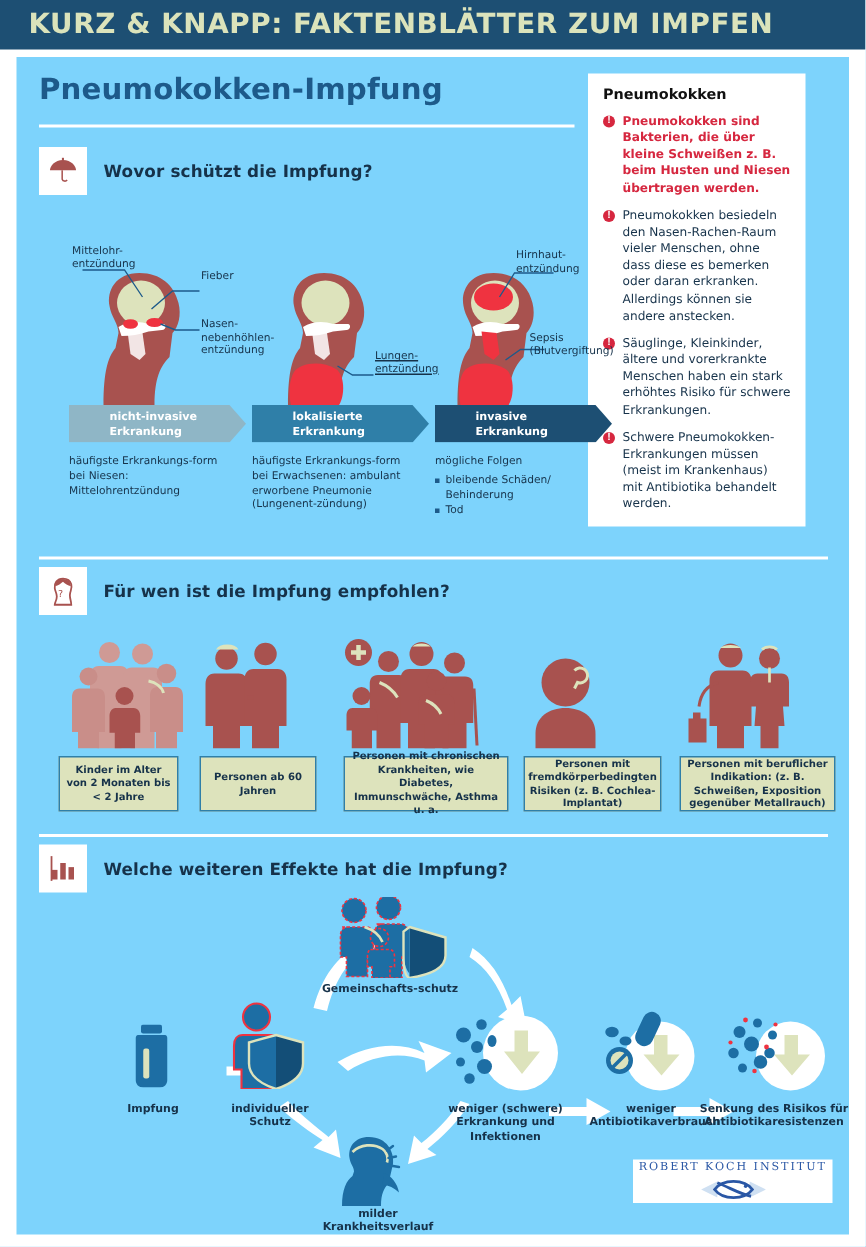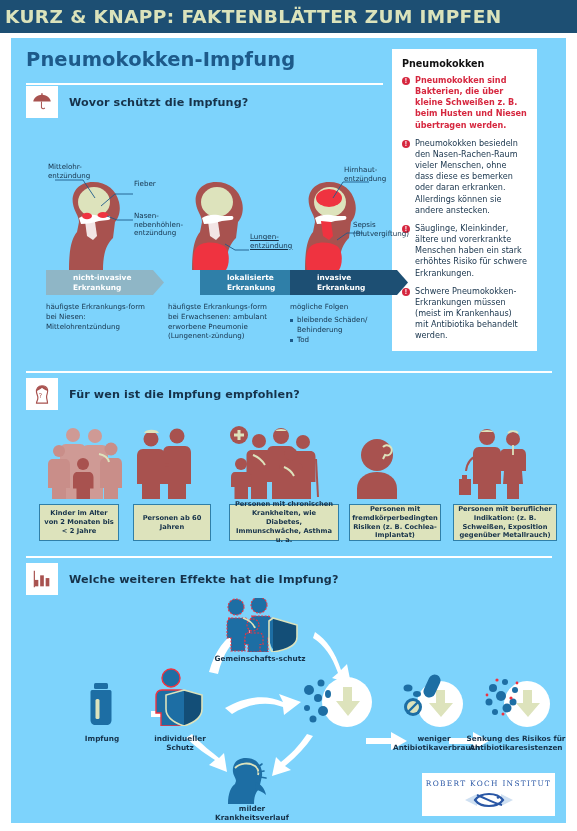--- a/index.html
+++ b/index.html
@@ -20,21 +20,21 @@
     position: absolute; left: 0; top: 0;
     width: 577px; height: 33px;
     background: #1d4f73;
     display: flex; align-items: center;
   }
   .banner-title {
     color: #dbe3bb;
     font-size: 18.5px;
     font-weight: bold;
     letter-spacing: 0.4px;
-    padding-left: 5px;
+    padding-left: 19px;
     white-space: nowrap;
     font-family: "DejaVu Sans", sans-serif;
     text-align: right;
   }
 
   
   .card {
     position: absolute; left: 11px; top: 38px;
     width: 555px; height: 785px;
     background: #7dd3fc;
@@ -121,21 +121,21 @@
   .chevrons { position: absolute; left: 35px; top: 232px; width: 340px; height: 25px; }
   .chev {
     position: absolute; top: 0; height: 25px;
     display: flex; align-items: center;
     color: #ffffff; font-size: 7.4px; font-weight: bold; line-height: 1.22;
     padding-left: 27px;
     font-family: "DejaVu Sans", sans-serif;
     clip-path: polygon(0 0, calc(100% - 11px) 0, 100% 50%, calc(100% - 11px) 100%, 0 100%);
   }
   .chev.c1 { left: 0px;   width: 118px; background: #8fb6c6; }
-  .chev.c2 { left: 122px; width: 118px; background: #2f7fa8; margin-left: 32px; }
+  .chev.c2 { left: 122px; width: 118px; background: #2f7fa8; }
   .chev.c3 { left: 244px; width: 118px; background: #1d4f73; }
 
   .chev-note {
     position: absolute; top: 264px;
     font-size: 7.1px; line-height: 1.38; color: #16324a;
     width: 110px;
     font-family: "DejaVu Sans", sans-serif;
   }
   .chev-note ul { list-style: none; margin-top: 3px; }
   .chev-note li { position: relative; padding-left: 7px; margin-bottom: 1px; }
@@ -164,22 +164,22 @@
   .flow-label {
     position: absolute;
     font-size: 7.3px; line-height: 1.3; font-weight: bold;
     color: #16324a; text-align: center;
     font-family: "DejaVu Sans", sans-serif;
   }
 
   
   .logo {
     position: absolute; left: 422px; top: 773px;
-    width: 133px; height: 43px; background: #ffffff;
-    display: flex; flex-direction: column; align-items: center; justify-content: center;
+    width: 133px; height: 29px; background: #ffffff;
+    display: flex; flex-direction: column; align-items: center; justify-content: flex-start;
   }
   .logo-text {
     color: #2a57a5; font-size: 7.4px; letter-spacing: 1.3px;
     font-family: "DejaVu Serif", serif;
   }
 
   svg { display: block; }
 </style>
 </head>
 <body>
@@ -209,21 +209,21 @@
         <span class="info-bullet"></span>
         <span class="info-text">Säuglinge, Kleinkinder, ältere und vorerkrankte Menschen haben ein stark erhöhtes Risiko für schwere Erkrankungen.</span>
       </div>
       <div class="info-item">
         <span class="info-bullet"></span>
         <span class="info-text">Schwere Pneumokokken-Erkrankungen müssen (meist im Krankenhaus) mit Antibiotika behandelt werden.</span>
       </div>
     </div>
 
     <div class="sec-rule" style="top:45px;"></div>
-    <div class="sec-head" style="left:15px; top:48px;">
+    <div class="sec-head" style="left:15px; top:60px;">
       <div class="sec-icon">
         <svg width="22" height="22" viewBox="0 0 24 24">
           <path d="M12 4 C6 4 2.5 8.5 2.5 11.5 L21.5 11.5 C21.5 8.5 18 4 12 4 Z" fill="#a8524f"></path>
           <path d="M11.4 11.5 L11.4 18 A2 2 0 0 0 15 18.4" stroke="#a8524f" stroke-width="1.1" fill="none"></path>
           <rect x="11.2" y="2.4" width="1.5" height="2" fill="#a8524f"></rect>
         </svg>
       </div>
       <div class="sec-title">Wovor schützt die Impfung?</div>
     </div>
 
@@ -511,20 +511,21 @@
             <circle cx="8" cy="16" r="5"></circle>
               <circle cx="20" cy="9" r="3.5"></circle>
             <circle cx="17" cy="24" r="4"></circle>
               <circle cx="6" cy="34" r="3"></circle>
             <circle cx="22" cy="37" r="5"></circle>
               <circle cx="12" cy="45" r="3.5"></circle>
             <ellipse cx="27" cy="20" rx="3" ry="4"></ellipse>
           </g>
         </svg>
       </div>
+      <div class="flow-label" style="left:276px; top:148px; width:100px;">weniger (schwere) Erkrankung und Infektionen</div>
 
       <div style="position:absolute; left:387px; top:88px;">
         <svg width="72" height="56" viewBox="0 0 72 56">
           <circle cx="42" cy="30" r="23" fill="#ffffff"></circle>
           <path d="M38 16 h9 v13 h8 l-12 14 l-12-14 h7z" fill="#dde3bc"></path>
           <rect x="28" y="0" width="12" height="24" rx="6" transform="rotate(25 34 12)" fill="#1d6ea4"></rect>
           <ellipse cx="10" cy="14" rx="4.5" ry="3.5" fill="#1d6ea4"></ellipse>
           <ellipse cx="19" cy="20" rx="4" ry="3" fill="#1d6ea4"></ellipse>
           <circle cx="15" cy="33" r="9" fill="#1d6ea4"></circle>
           <circle cx="15" cy="33" r="6" fill="#dde3bc"></circle>

